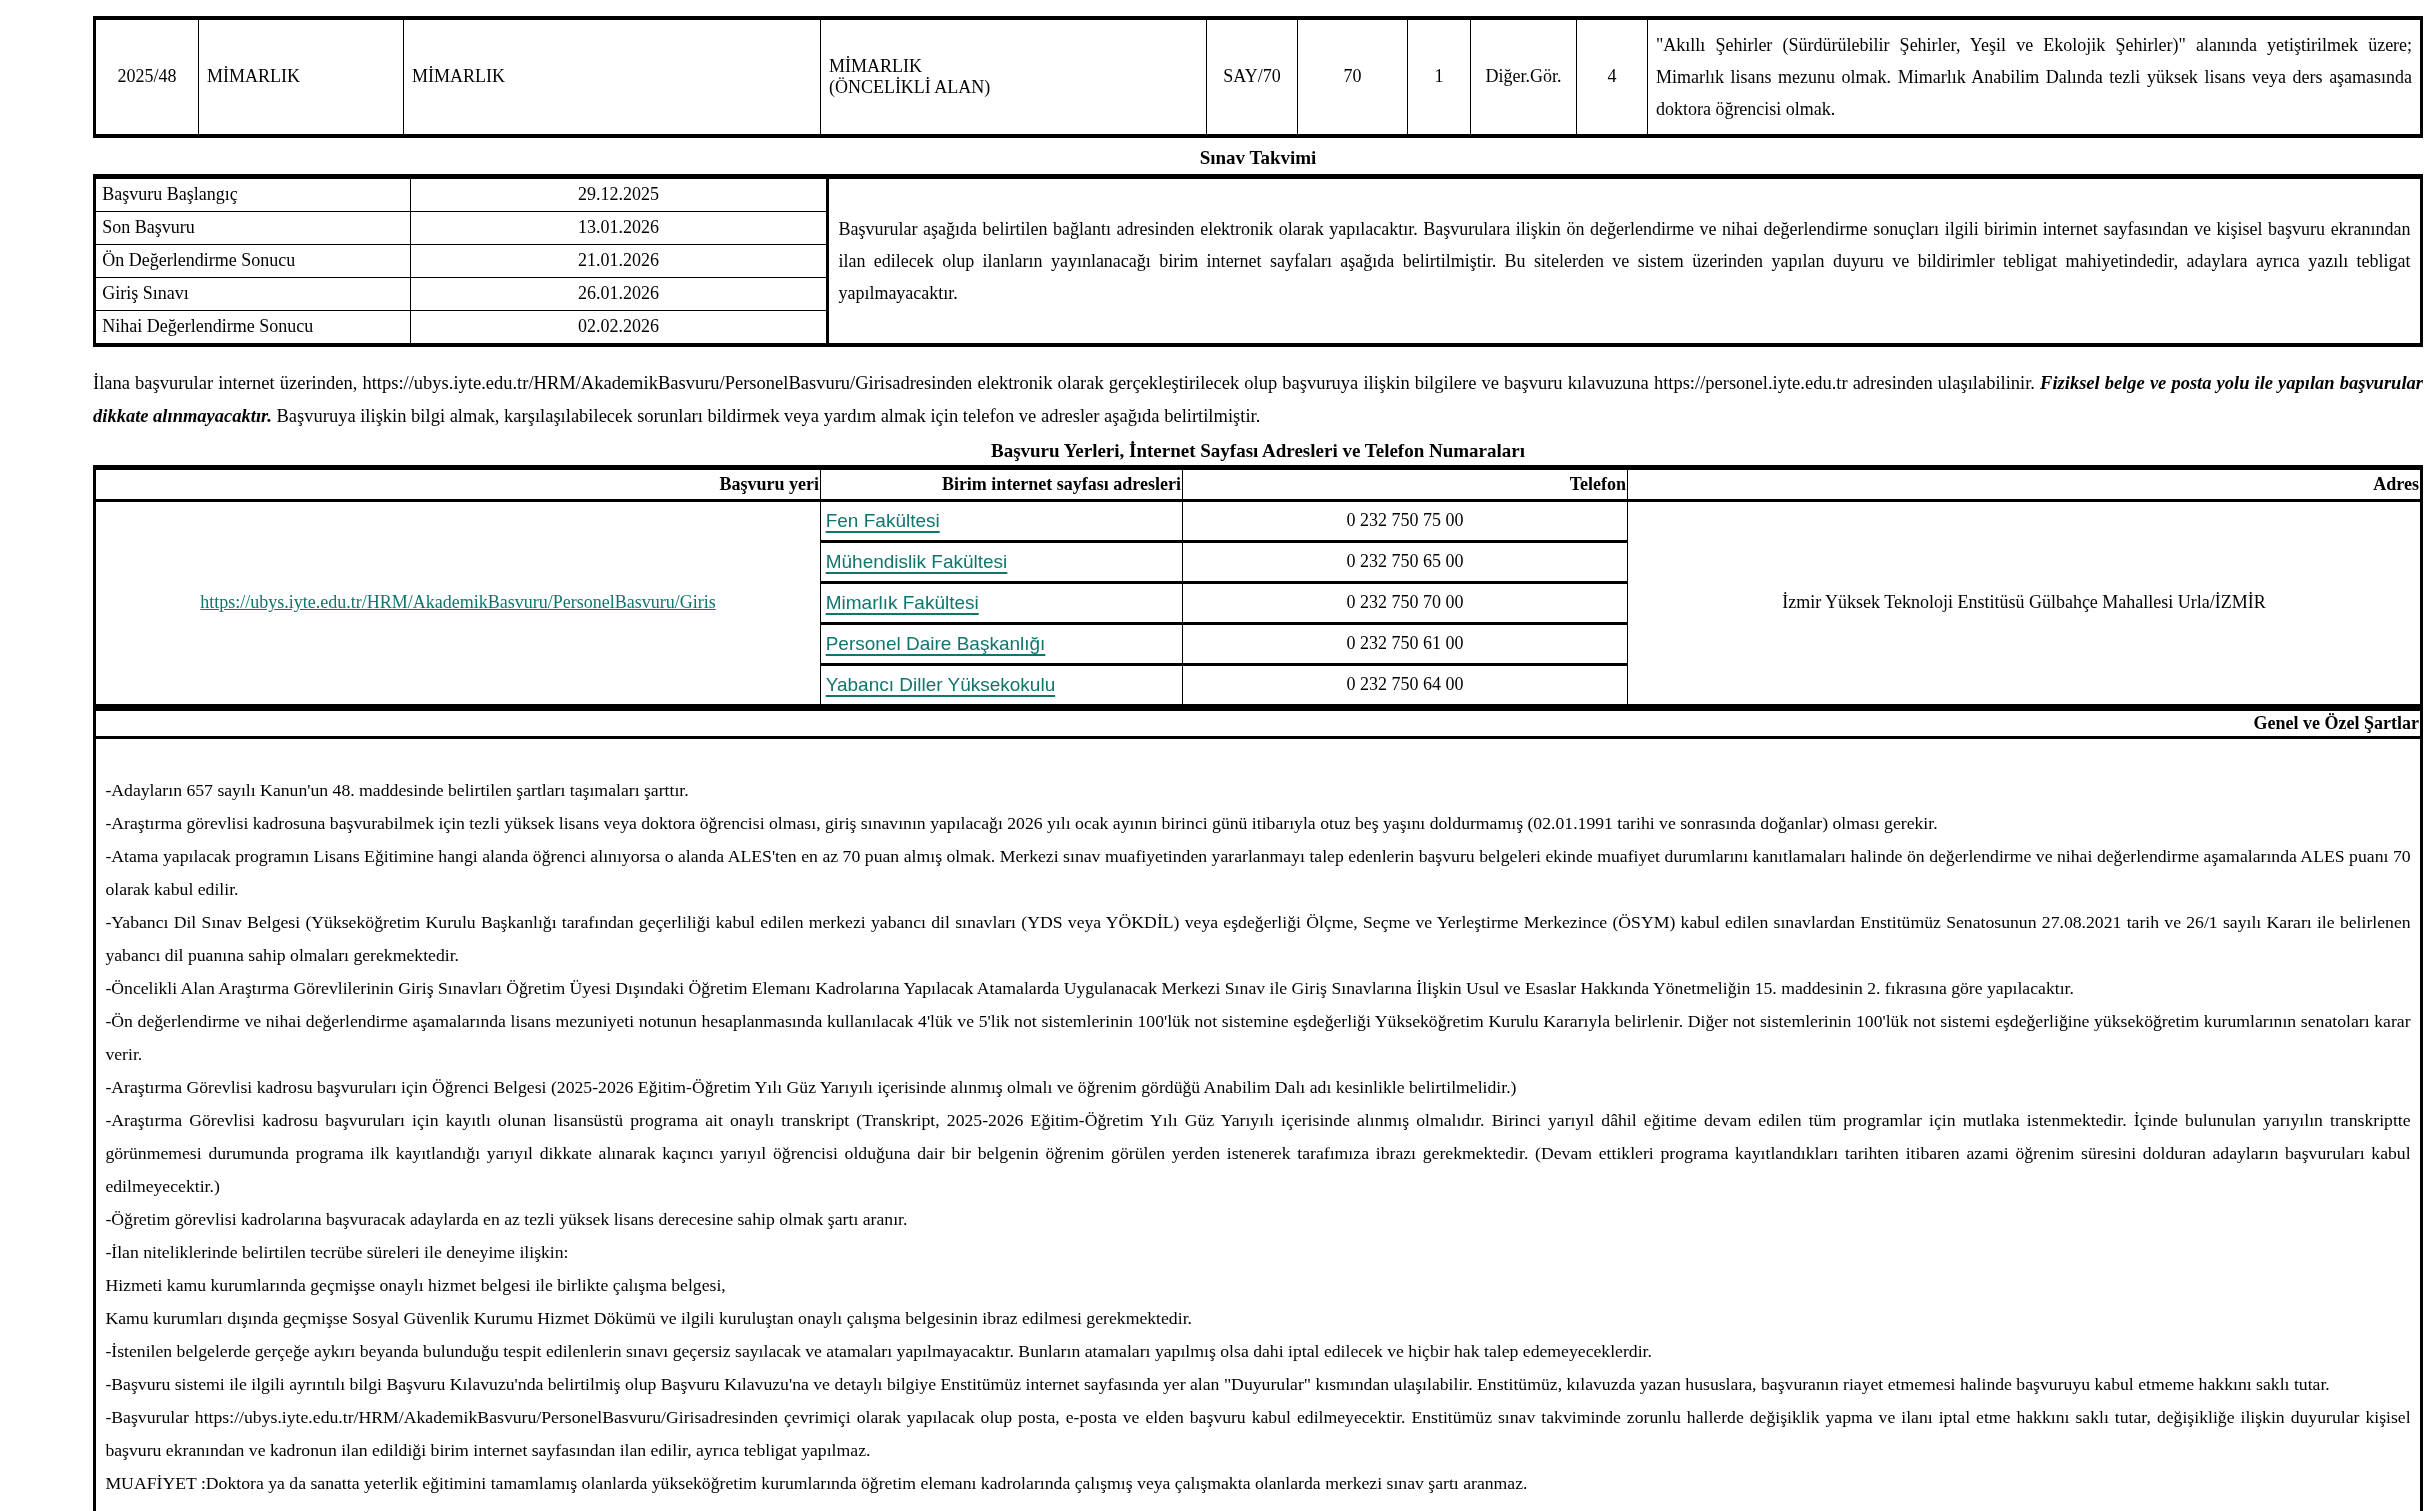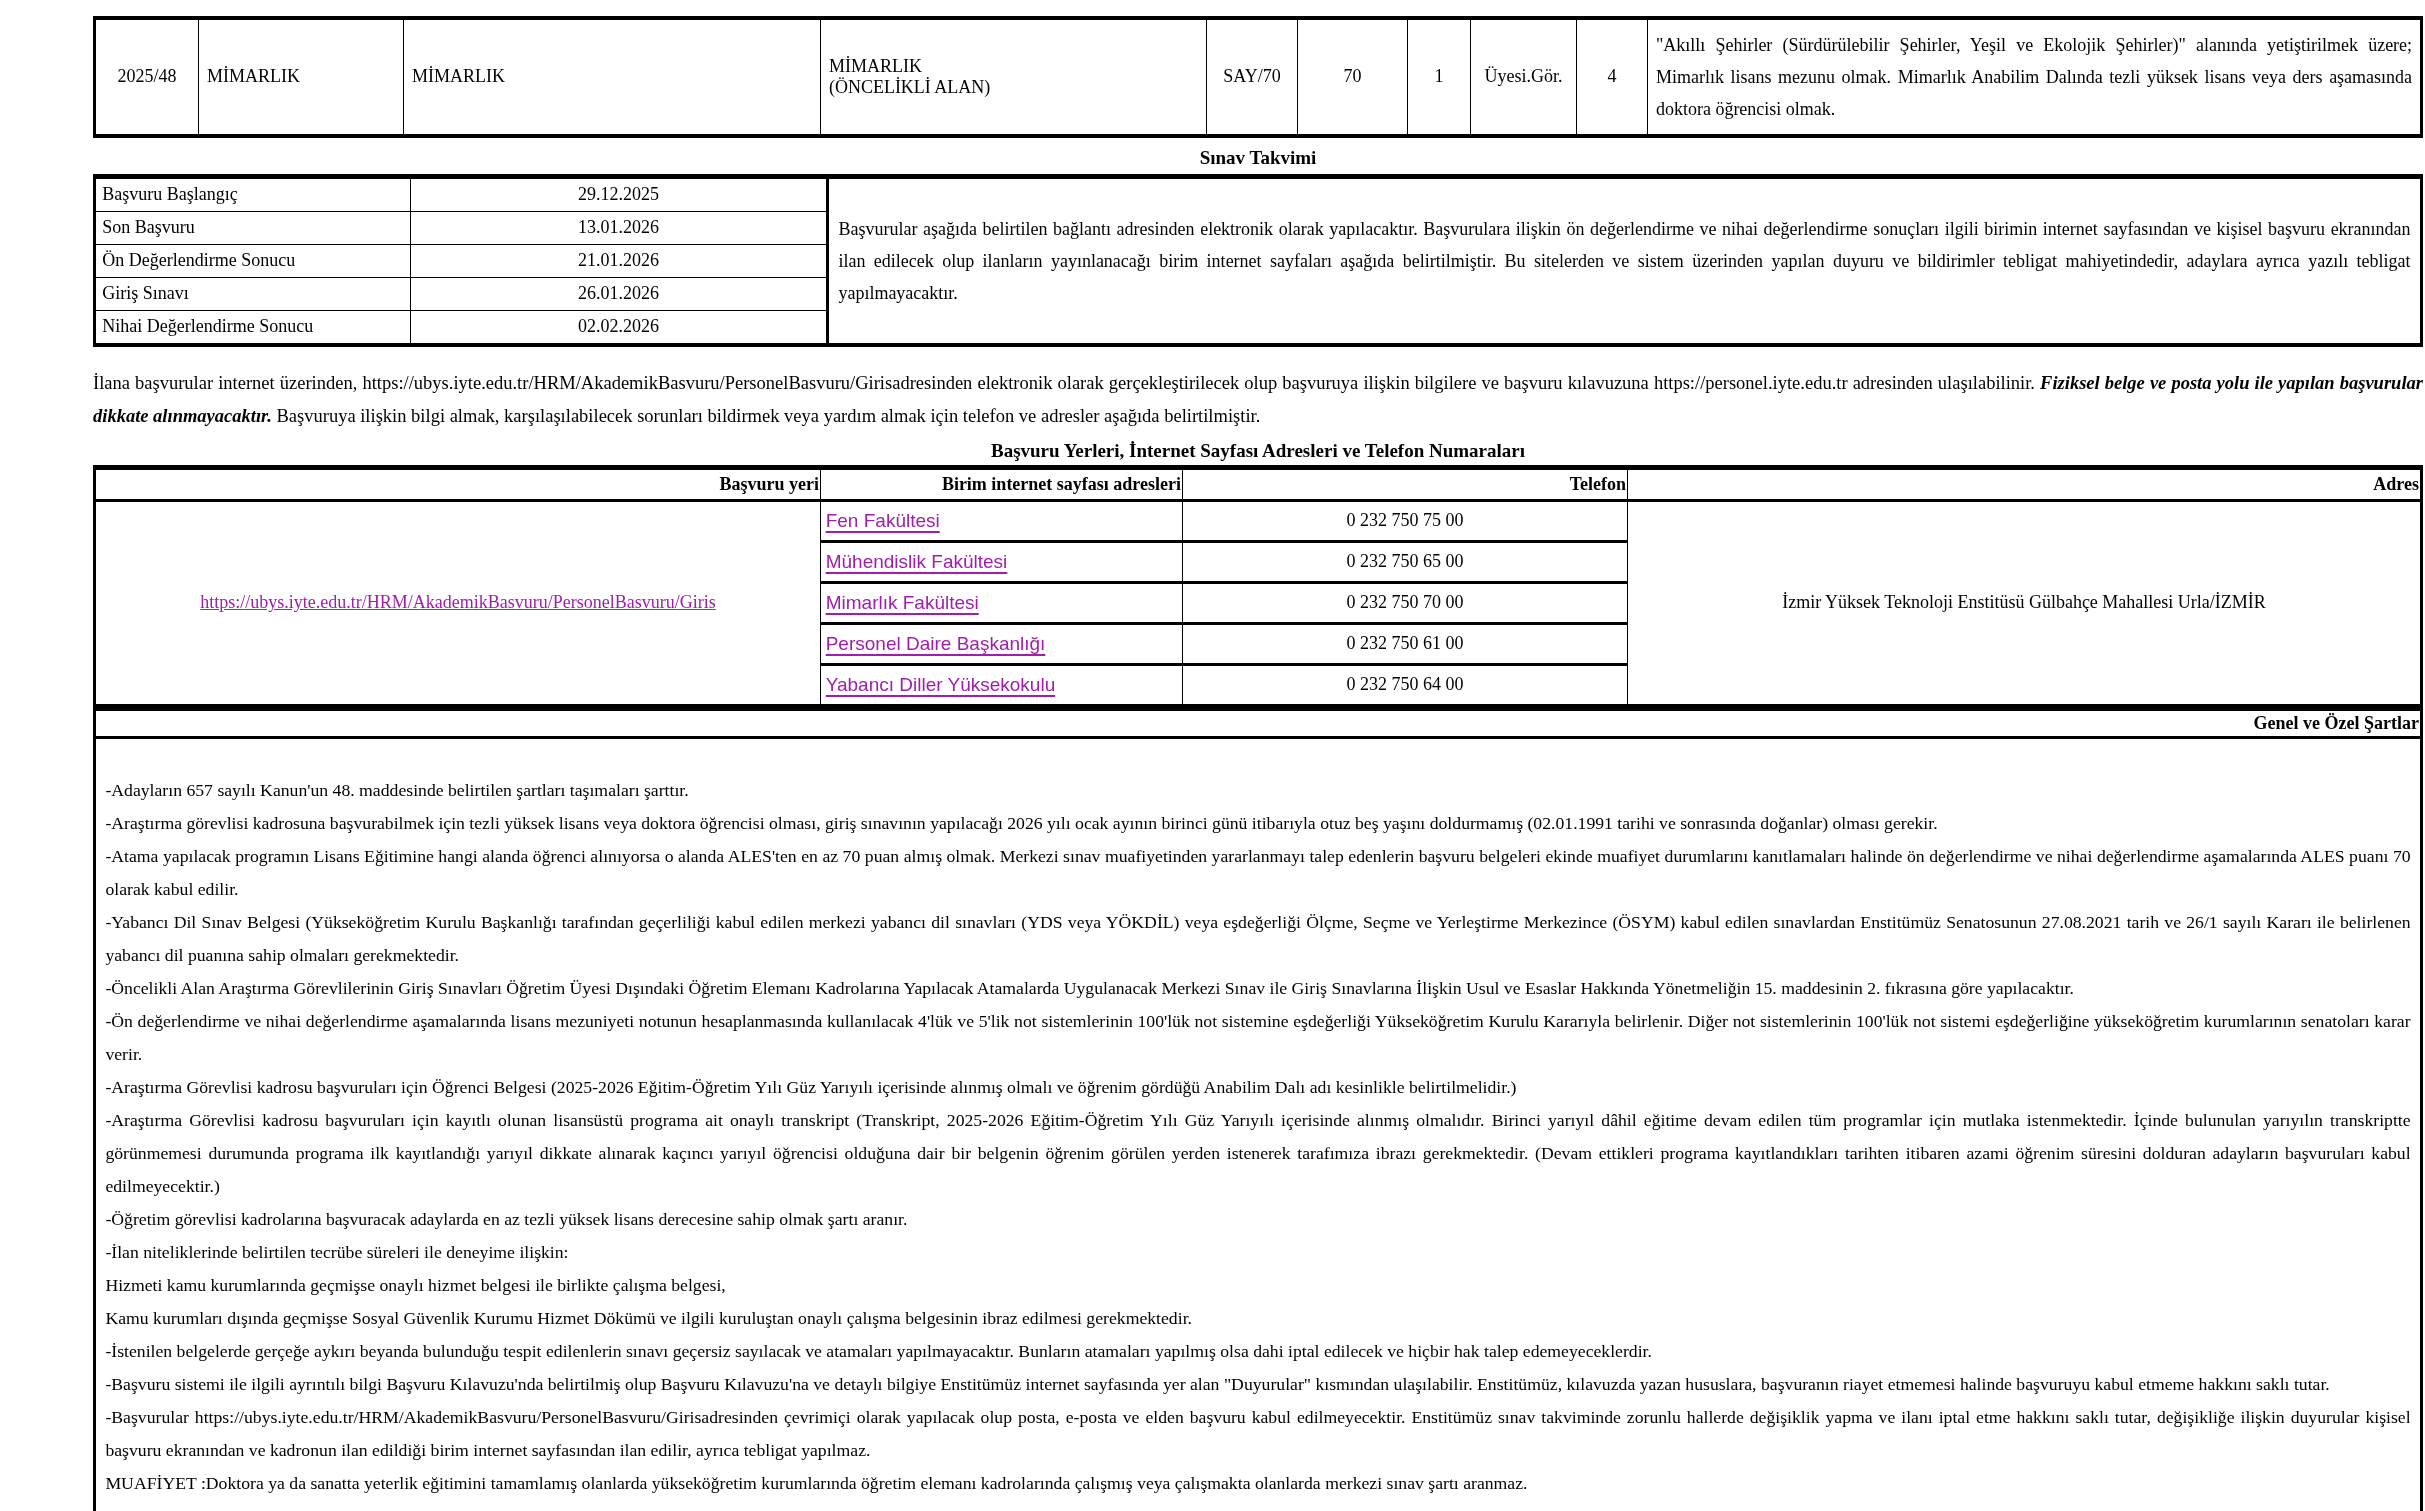--- a/index.html
+++ b/index.html
@@ -30,21 +30,21 @@
   .bold-italic{font-weight:bold;font-style:italic;}
 
   
   .tblC{border:3.9px solid #000;border-top-width:5.5px;border-bottom-width:4.7px;margin-top:3.1px;}
   .tblC td{font-size:18px;}
   .tblC .hdr{font-weight:bold;text-align:right;height:27px;border-bottom:3.9px solid #000;font-family:Liberation Serif, serif;}
   .tblC .linkcell{font-family:"Liberation Sans",sans-serif;font-size:19px;height:36px;padding-left:4.7px;border-bottom:3.1px solid #000;}
   .tblC .phone{text-align:center;height:36px;border-bottom:3.1px solid #000;}
   .tblC .nobord{border-bottom:none;}
   .tblC .merged{text-align:center;margin-left:48px;}
-  a.doclink{color:#a21caf;text-decoration:underline;cursor:pointer;}
+  a.doclink{color:#0f766e;text-decoration:underline;cursor:pointer;}
   .tblC .linkcell a.doclink{text-decoration-thickness:1.6px;text-underline-offset:3.9px;}
 
   
   .tblD{border:3.9px solid #000;border-bottom-width:4.7px;margin-top:0;}
   .tblD .hdr{font-weight:bold;text-align:right;font-size:18px;height:23.6px;border-bottom:3.9px solid #000;}
   .tblD .content{padding:35px 9.4px 14px 9.4px;font-size:17.7px;line-height:33px;text-align:justify;vertical-align:top;}
 </style>
 </head>
 <body>
 
@@ -66,21 +66,21 @@
     <tbody>
         <tr>
       <td class="c-center">2025/48</td>
       <td class="c-left">MİMARLIK</td>
       <td class="c-left">MİMARLIK</td>
       <td class="c-left preline">MİMARLIK
 (ÖNCELİKLİ ALAN)</td>
       <td class="c-center">SAY/70</td>
       <td class="c-center">70</td>
       <td class="c-center">1</td>
-      <td class="c-center">Üyesi.Gör.</td>
+      <td class="c-center">Diğer.Gör.</td>
       <td class="c-center">4</td>
       <td class="desc-cell">"Akıllı Şehirler (Sürdürülebilir Şehirler, Yeşil ve Ekolojik Şehirler)" alanında yetiştirilmek üzere; Mimarlık lisans mezunu olmak. Mimarlık Anabilim Dalında  tezli yüksek lisans veya ders aşamasında doktora öğrencisi olmak.</td>
     </tr>
   </tbody>
     </table>
 
   <div class="sec-title">Sınav Takvimi</div>
 
   <table class="tblB">
     <colgroup>

